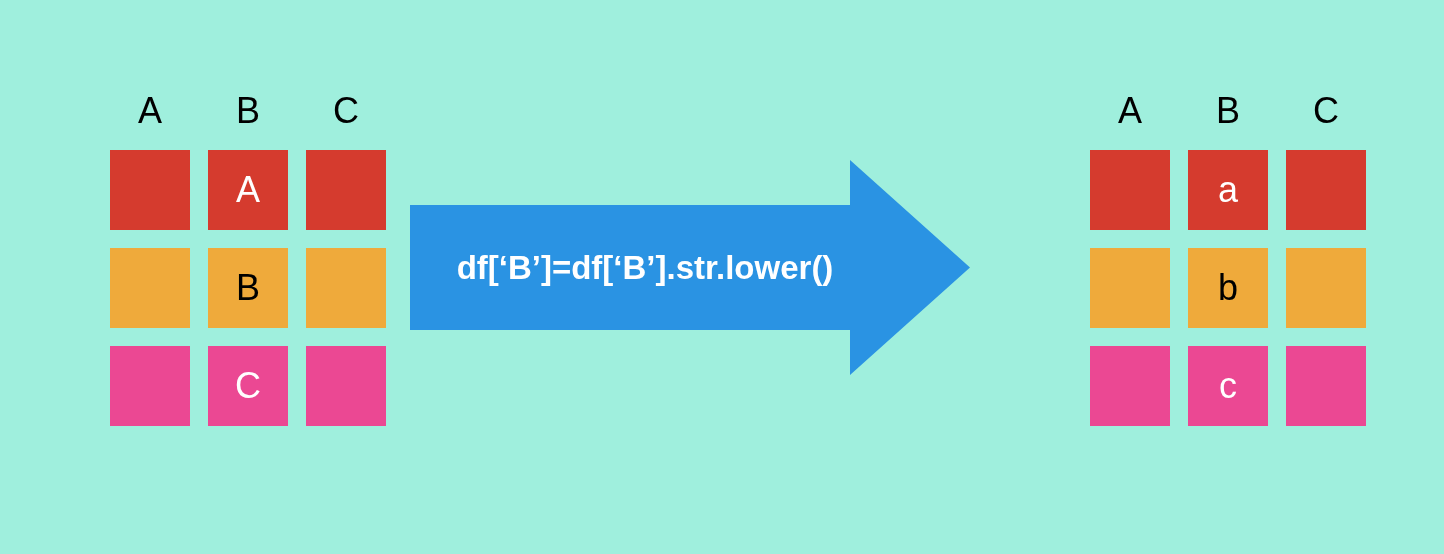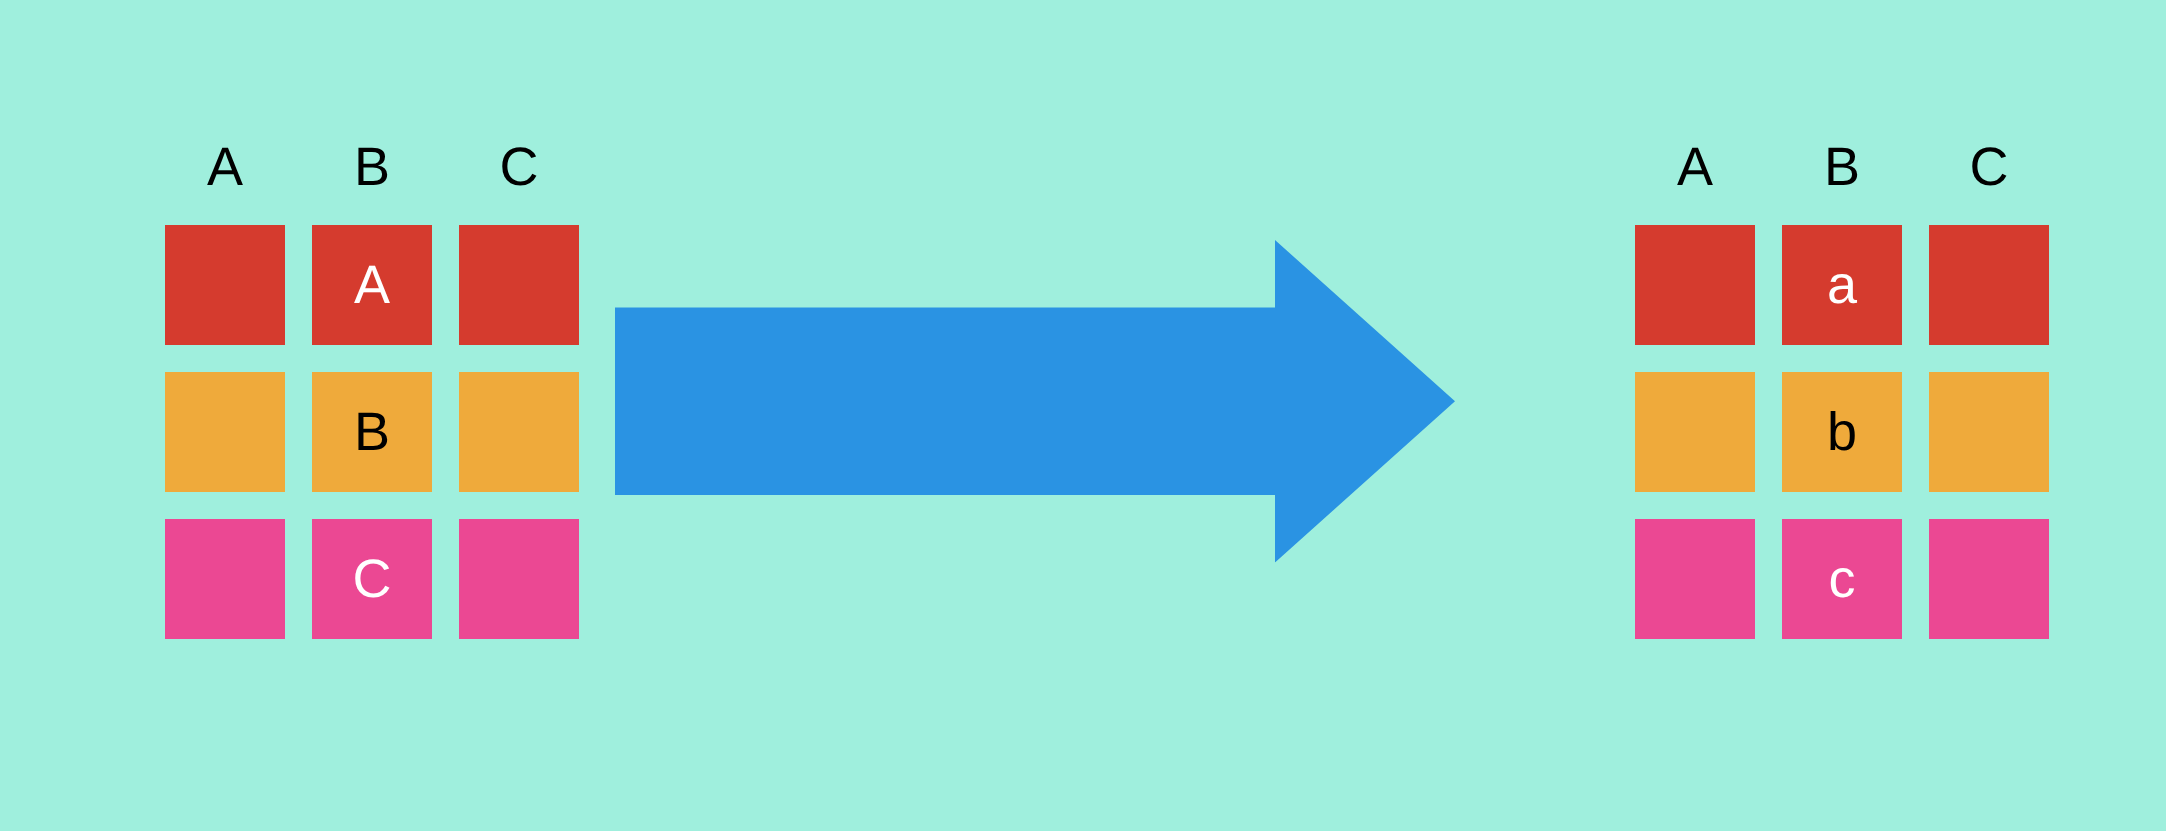--- a/index.html
+++ b/index.html
@@ -95,20 +95,21 @@
     <div class="cell" style="background: rgb(235, 72, 147);"></div>
     <div class="cell cell-text-white" style="background: rgb(235, 72, 147);">C</div>
     <div class="cell" style="background: rgb(235, 72, 147);"></div>
   </div>
 </div>
 
 <div class="arrow-wrap">
   <svg class="arrow-svg" viewBox="0 0 560 215">
     <polygon points="0,45 440,45 440,0 560,107.5 440,215 440,170 0,170" fill="#2A93E3"></polygon>
   </svg>
+  <div class="arrow-text">df[‘B’]=df[‘B’].str.lower()</div>
 </div>
 
 <div class="grid-container grid-right">
   <div class="headers">
     <div class="header-cell">A</div>
     <div class="header-cell">B</div>
     <div class="header-cell">C</div>
   </div>
   <div class="row">
     <div class="cell" style="background: rgb(213, 59, 46);"></div>

